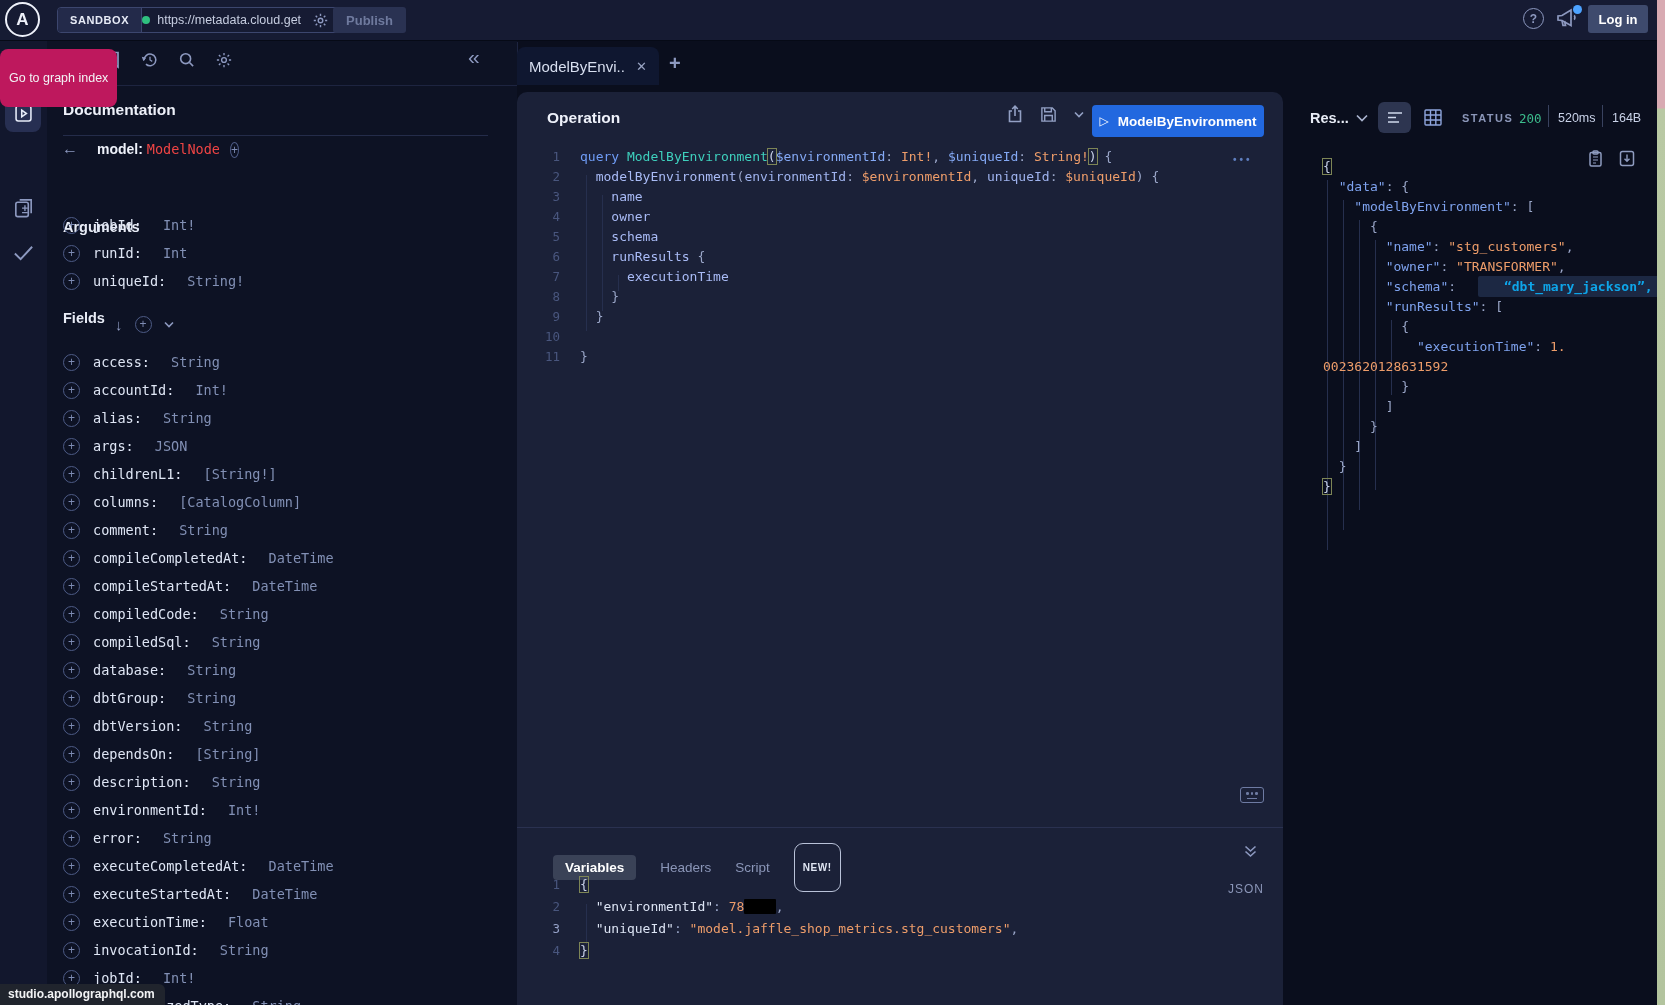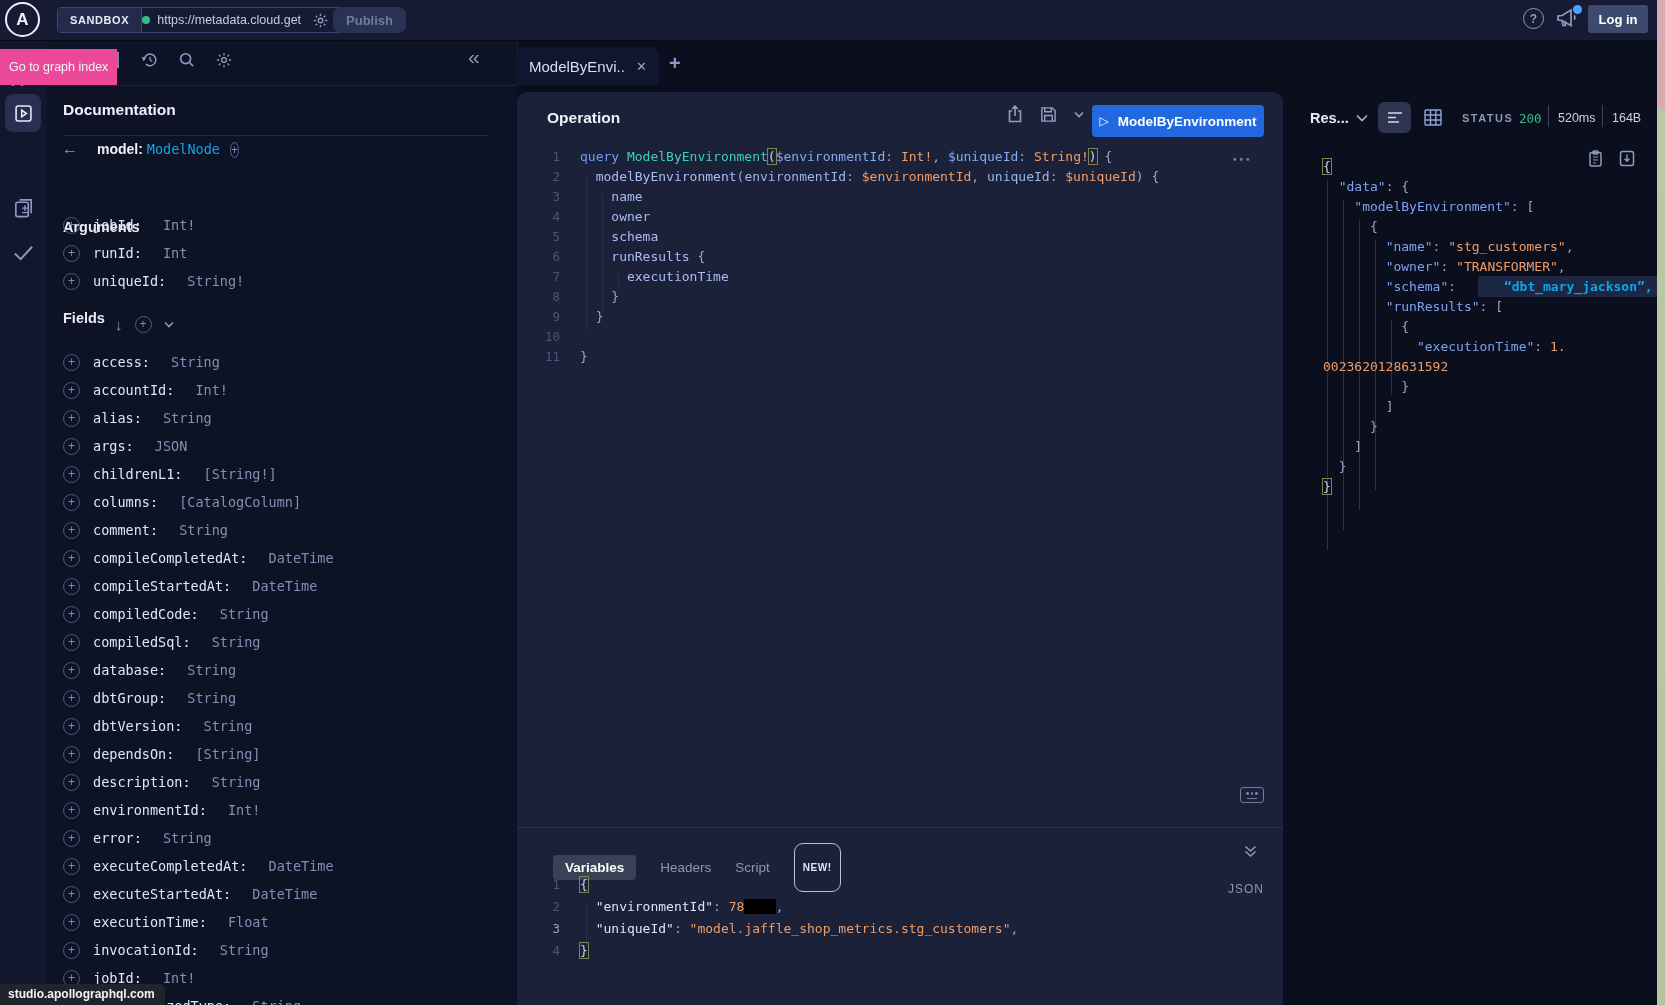--- a/index.html
+++ b/index.html
@@ -9,21 +9,21 @@
   svg { display:block; }
 
   
   .topbar { position:absolute; left:0; top:0; width:1665px; height:41px; background:#161b33; border-bottom:1px solid #060a16; }
   .logo { position:absolute; left:5px; top:2px; width:35px; height:35px; border:2.5px solid #eef1fa; border-radius:50%; color:#eef1fa; font-weight:bold; font-size:17px; display:flex; align-items:center; justify-content:center; background:#161b33; z-index:6; }
   .urlgroup { position:absolute; left:57px; top:7px; height:26px; display:flex; border:1px solid #3c466e; border-radius:4px; overflow:hidden; }
   .sandbox-seg { background:#232a4a; color:#e8ecf7; font-size:11px; font-weight:bold; letter-spacing:.6px; padding:0 12px; display:flex; align-items:center; border-right:1px solid #3c466e; }
   .url-seg { width:200px; display:flex; align-items:center; gap:7px; padding:0 0; color:#c6cde0; font-size:12.5px; white-space:nowrap; overflow:hidden; }
   .gdot { width:8px; height:8px; border-radius:50%; background:#2fc07f; flex:none; }
   .url-text { overflow:hidden; white-space:nowrap; width:148px; }
-  .publish-btn { position:absolute; left:333px; top:7px; width:73px; height:26px; background:#2a3252; color:#6f7a9e; font-size:13px; font-weight:bold; border:none; border-radius:8px; }
+  .publish-btn { position:absolute; left:333px; top:7px; width:73px; height:26px; background:#2a3252; color:#6f7a9e; font-size:13px; font-weight:bold; border:none; border-radius:3px; }
   .help-btn { position:absolute; left:1523px; top:8px; width:21px; height:21px; border:1.5px solid #8d99c0; border-radius:50%; color:#8d99c0; font-size:12px; font-weight:bold; display:flex; align-items:center; justify-content:center; background:transparent; }
   .mega-wrap { position:absolute; left:1555px; top:7px; width:26px; height:24px; }
   .mega-dot { position:absolute; right:-1px; top:-2px; width:9px; height:9px; background:#4da3ff; border-radius:50%; }
   .login-btn { position:absolute; left:1588px; top:5px; width:60px; height:28px; background:#3e4a6d; color:#fff; font-size:13px; font-weight:bold; border:none; border-radius:3px; }
 
   
   .rail { position:absolute; left:0; top:41px; width:47px; height:964px; background:#12172d; }
   .rail-tile { position:absolute; left:5px; top:53px; width:36px; height:38px; background:#272f52; border-radius:8px; display:flex; align-items:center; justify-content:center; }
   .rail-icon { position:absolute; left:12px; color:#8d99c0; }
   .graph-dots { position:absolute; left:11px; top:34px; width:16px; height:10px; display:grid; grid-template-columns:6px 6px; gap:3px; }
@@ -32,21 +32,21 @@
   
   .docpanel { position:absolute; left:47px; top:41px; width:470px; height:964px; background:#0d1224; overflow:hidden; }
   .doc-toolbar-icon { position:absolute; top:10px; color:#8d99c0; }
   .collapse-left { position:absolute; left:421px; top:4px; font-size:21px; color:#8d99c0; }
   .doc-divider { position:absolute; left:0; top:44px; width:470px; height:1px; background:#1d2440; }
   .doc-title { position:absolute; left:16px; top:60px; font-size:15.5px; font-weight:bold; color:#eef1fa; }
   .doc-divider2 { position:absolute; left:16px; top:94px; width:425px; height:1px; background:#242c4a; }
   .back-arrow { position:absolute; left:15px; top:99px; font-size:16px; color:#8d99c0; }
   .model-row { position:absolute; left:50px; top:100px; font-size:14px; }
   .model-label { color:#eef1fa; font-weight:bold; }
-  .model-type { color:#0ea5e9; font-family:"DejaVu Sans Mono",monospace; font-size:13.5px; }
+  .model-type { color:#ef4444; font-family:"DejaVu Sans Mono",monospace; font-size:13.5px; }
   .model-plus { position:absolute; left:183px; top:99px; }
   .sec-title { position:absolute; left:16px; font-size:14.5px; font-weight:bold; color:#e8ecf6; }
   .fields-hdr-icons { position:absolute; left:68px; top:275px; display:flex; align-items:center; gap:12px; color:#8d99c0; }
   .doc-rows { position:absolute; left:16px; width:445px; }
   .doc-row { height:28px; display:flex; align-items:center; gap:13px; }
   .plus-circle { width:17px; height:17px; border:1.2px solid #4d5b86; border-radius:50%; color:#7e8cb4; font-size:12px; line-height:15px; text-align:center; flex:none; }
   .fname { font-family:"DejaVu Sans Mono",monospace; font-size:13.5px; color:#dfe6f5; white-space:pre; }
   .ftype { font-family:"DejaVu Sans Mono",monospace; font-size:13.5px; color:#8290b5; white-space:pre; }
 
   
@@ -101,21 +101,21 @@
   .table-btn { position:absolute; left:134px; top:17px; }
   .status-label { position:absolute; left:172px; top:20px; color:#8b96b8; font-size:11px; letter-spacing:1.5px; font-weight:bold; }
   .status-code { position:absolute; left:229px; top:19px; color:#3cbd8d; font-size:12.5px; font-family:"DejaVu Sans Mono",monospace; }
   .meta-sep { position:absolute; top:13px; width:1px; height:22px; background:#39425f; }
   .meta-txt { position:absolute; top:19px; color:#c9d2e8; font-size:12.5px; }
   .resp-actions { position:absolute; left:298px; top:58px; display:flex; gap:16px; color:#8f9cc0; }
   .resp-code { position:absolute; left:33px; top:65px; }
   .resp-code .code-line { height:20px; line-height:20px; }
 
   
-  .tooltip-graph { position:absolute; left:0; top:49px; background:#ec4899; color:#f2f3f5; font-size:12.5px; padding:11px 9px; border-radius:0; z-index:7; }
+  .tooltip-graph { position:absolute; left:0; top:49px; background:#be185d; color:#f2f3f5; font-size:12.5px; padding:22px 9px; border-radius:8px; z-index:7; }
   .tooltip-studio { position:absolute; left:0; top:984px; background:#20242d; color:#f2f3f5; font-size:12px; font-weight:bold; padding:3px 10px 4px 8px; border-radius:0 6px 0 0; z-index:7; }
   .edge-strip { position:absolute; left:1657px; top:0; width:8px; height:1005px; z-index:9; background:linear-gradient(to bottom,#d8aab2 0,#d8aab2 108px,#b9c9a4 109px,#b3c49e 100%); }
 </style>
 </head>
 <body>
 
 <div class="screen">
 
   <div class="topbar">
     <div class="logo">

